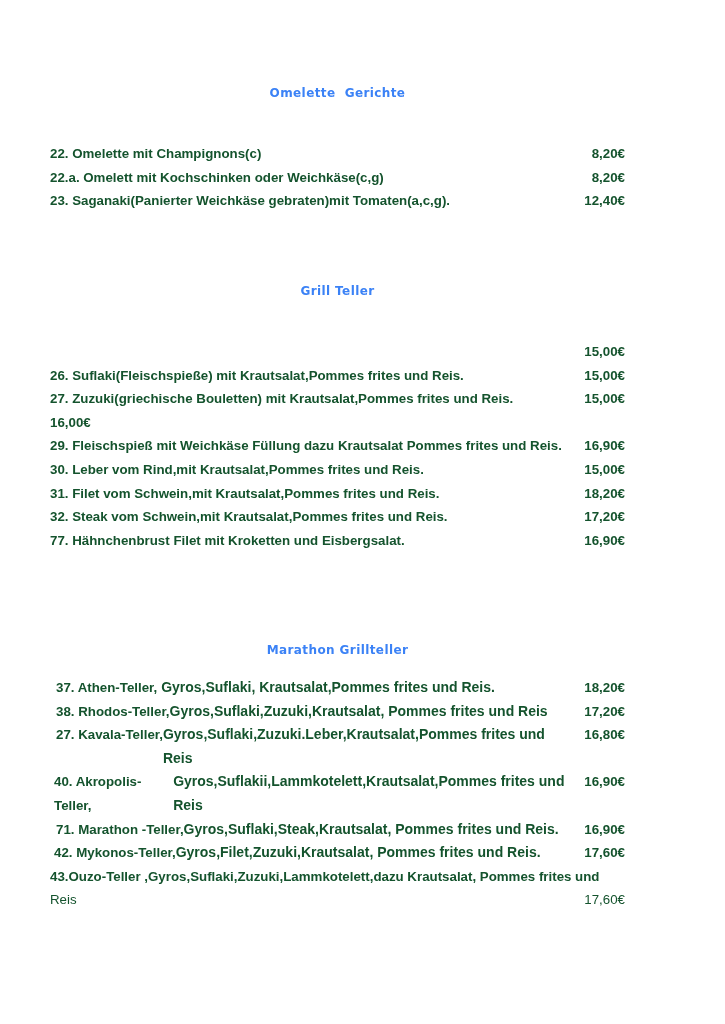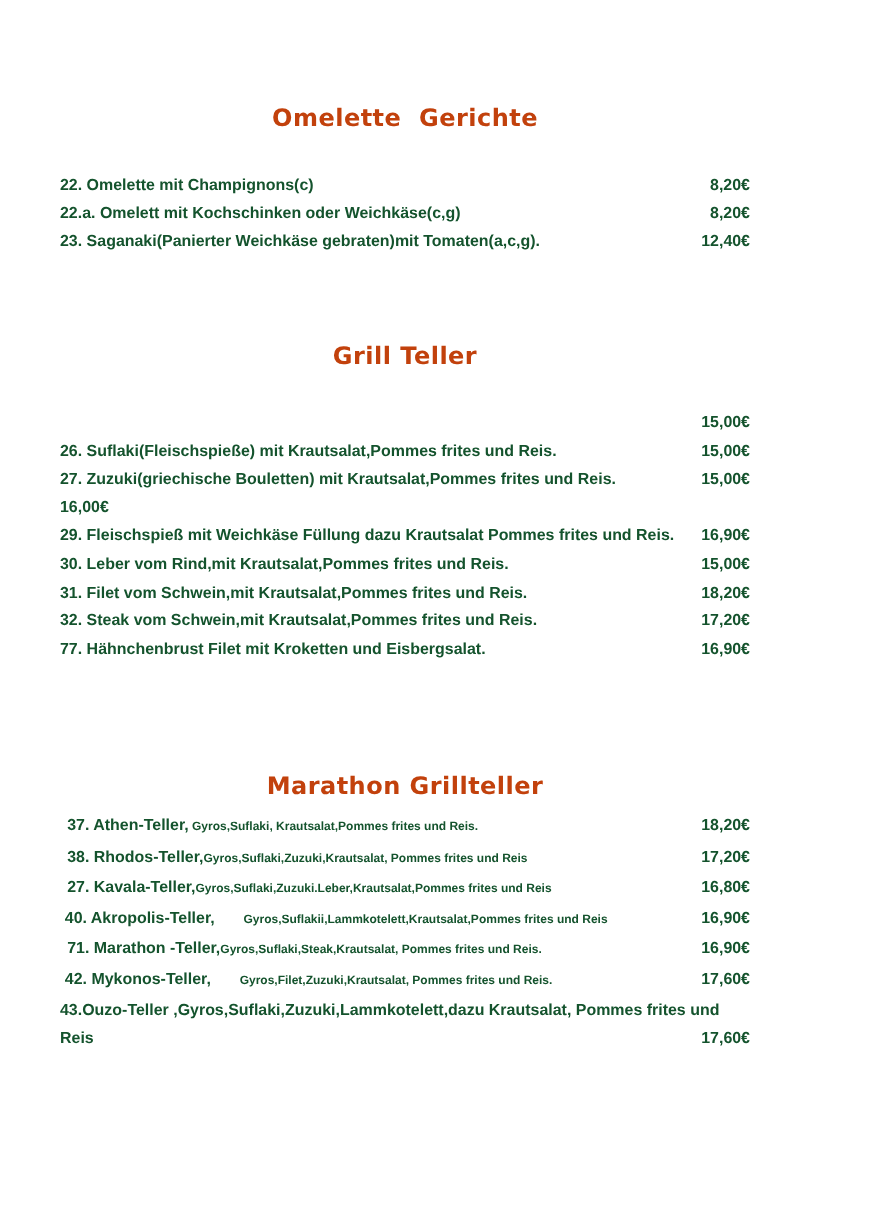--- a/index.html
+++ b/index.html
@@ -21,24 +21,24 @@
     height: 1024px;
     box-sizing: border-box;
     padding: 0 50px 0 50px;
     position: relative;
   }
 
   
   .section-heading {
     font-family: "DejaVu Sans", sans-serif;
     font-weight: 700;
-    font-size: 20px;
+    font-size: 12px;
     letter-spacing: 0.4px;
     text-align: center;
-    color: #c2410c;
+    color: #3b82f6;
     white-space: pre;
   }
 
   
   .menu-list {
     margin: 0;
     padding: 0;
     list-style: none;
   }
   .menu-row {
@@ -70,47 +70,47 @@
     display: block;
   }
   .menu-row.wrapped .item-price {
     display: block;
     text-align: left;
   }
   
   .wrap-tail {
     display: flex;
     align-items: baseline;
-    font-weight: 700;
+    font-weight: 400;
     font-size: 13.3px;
     line-height: 23.6px;
   }
 
   
   .desc-small {
-    font-size: 10px;
+    font-size: 14px;
   }
 
   
   .block {
     position: absolute;
     left: 50px;
     width: 575px;
   }
   #heading-omelette { top: 86px;  left: 50px; width: 575px; }
   #list-omelette    { top: 142px; left: 50px; width: 575px; }
 
   #heading-grill    { top: 284px; left: 50px; width: 575px; }
   #list-grill       { top: 340px; left: 50px; width: 575px; }
 
   #heading-mixed    { top: 643px; left: 50px; width: 575px; }
   #list-mixed       { top: 676px; left: 50px; width: 575px; }
 
   
-  .indent-1 { padding-left: 4px; gap: 24px; }
+  .indent-1 { padding-left: 4px; }
   .indent-2 { padding-left: 6px; }
 </style>
 </head>
 <body>
 
 <div class="page">
 
   <div class="block section-heading" id="heading-omelette">Omelette  Gerichte</div>
 
   <ul class="block menu-list" id="list-omelette">

